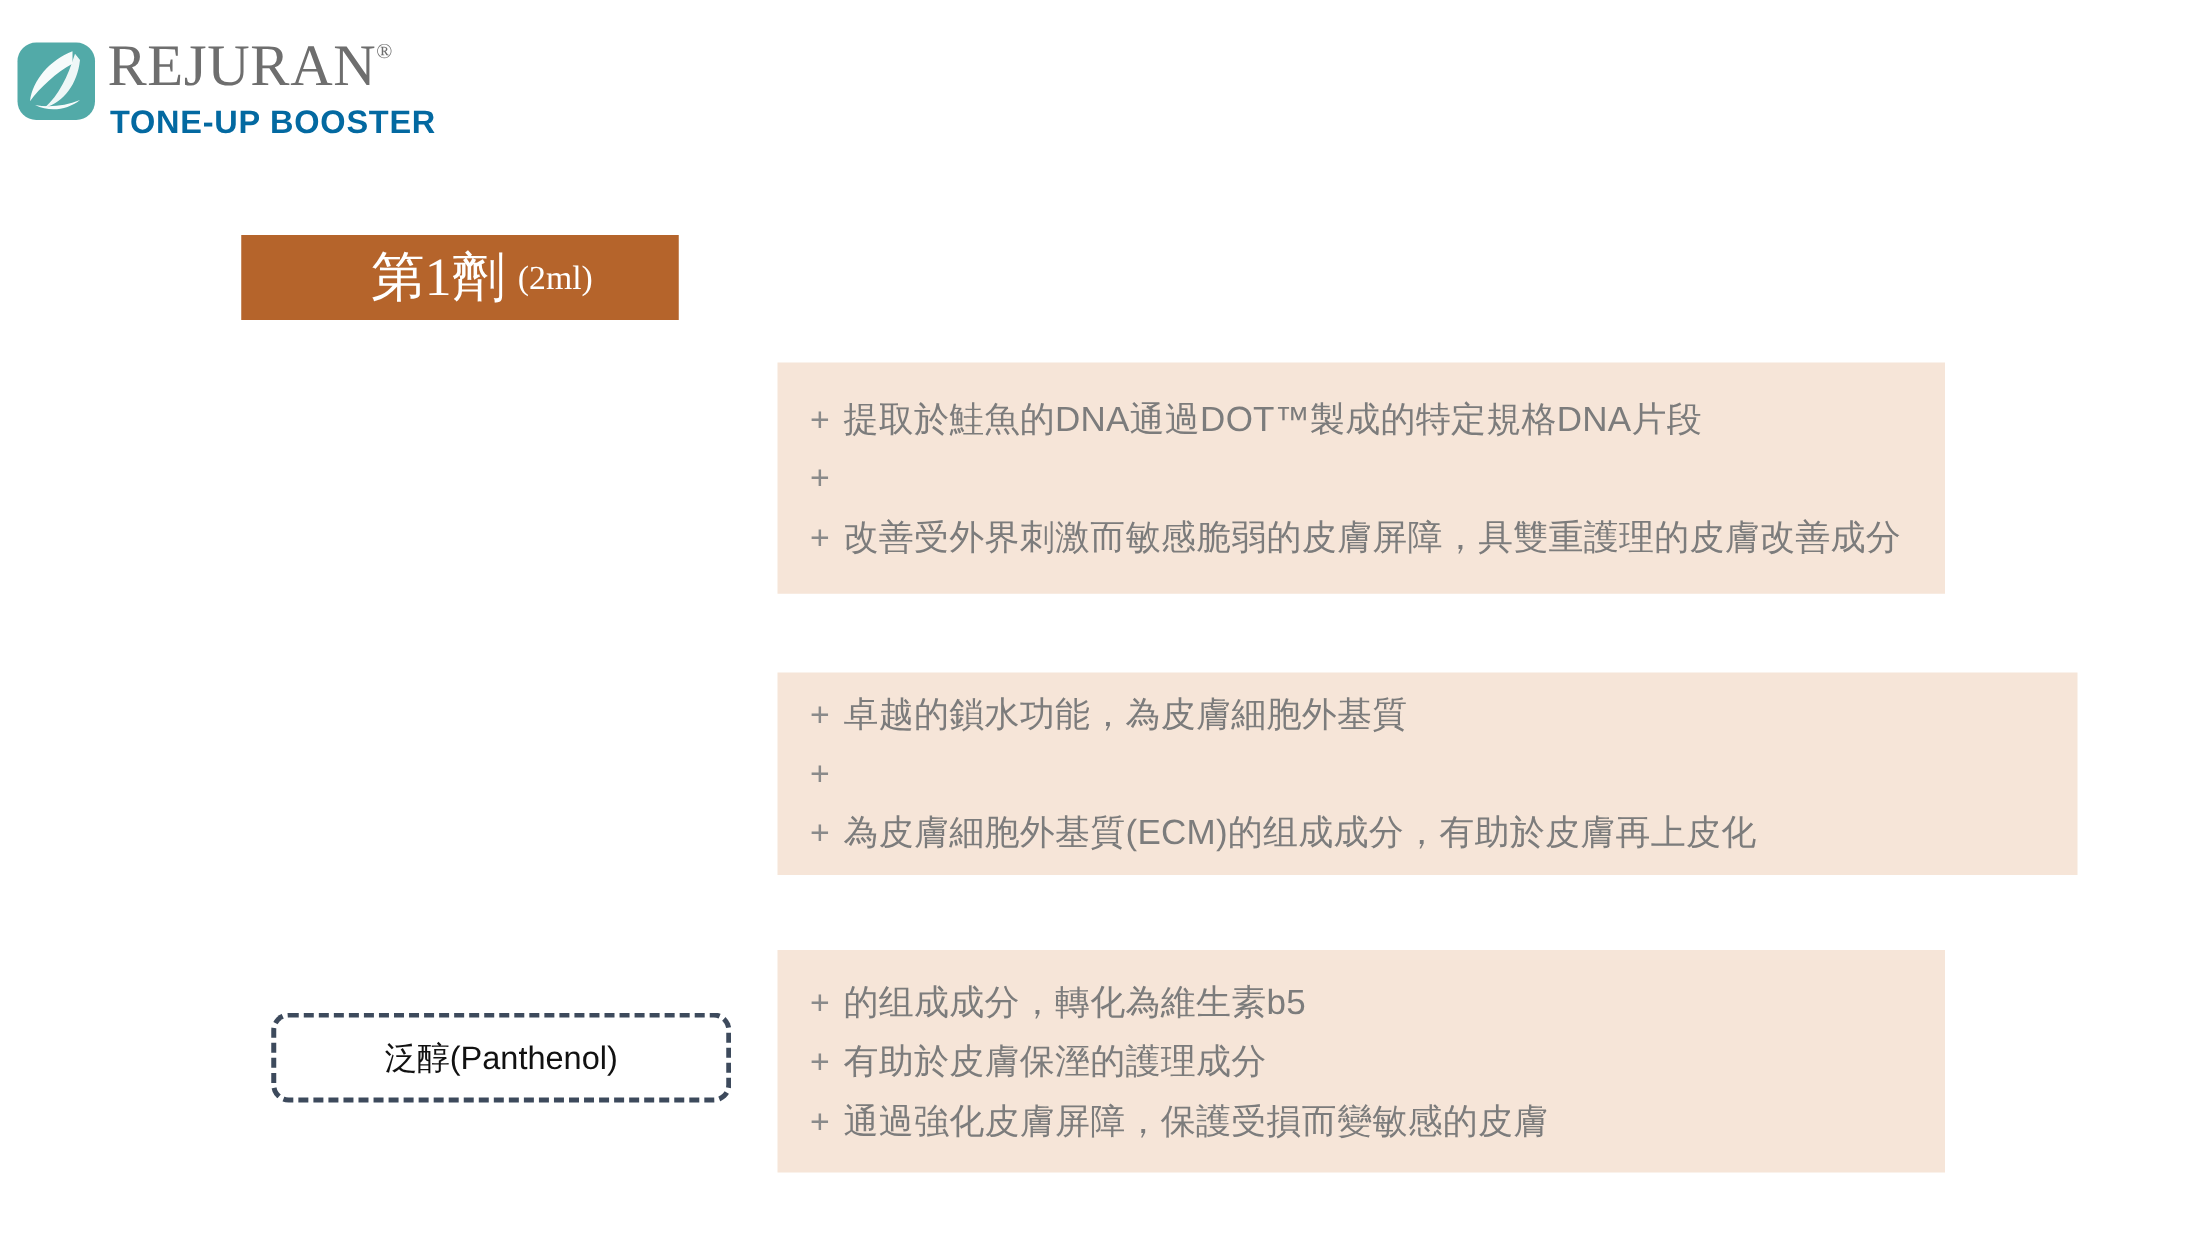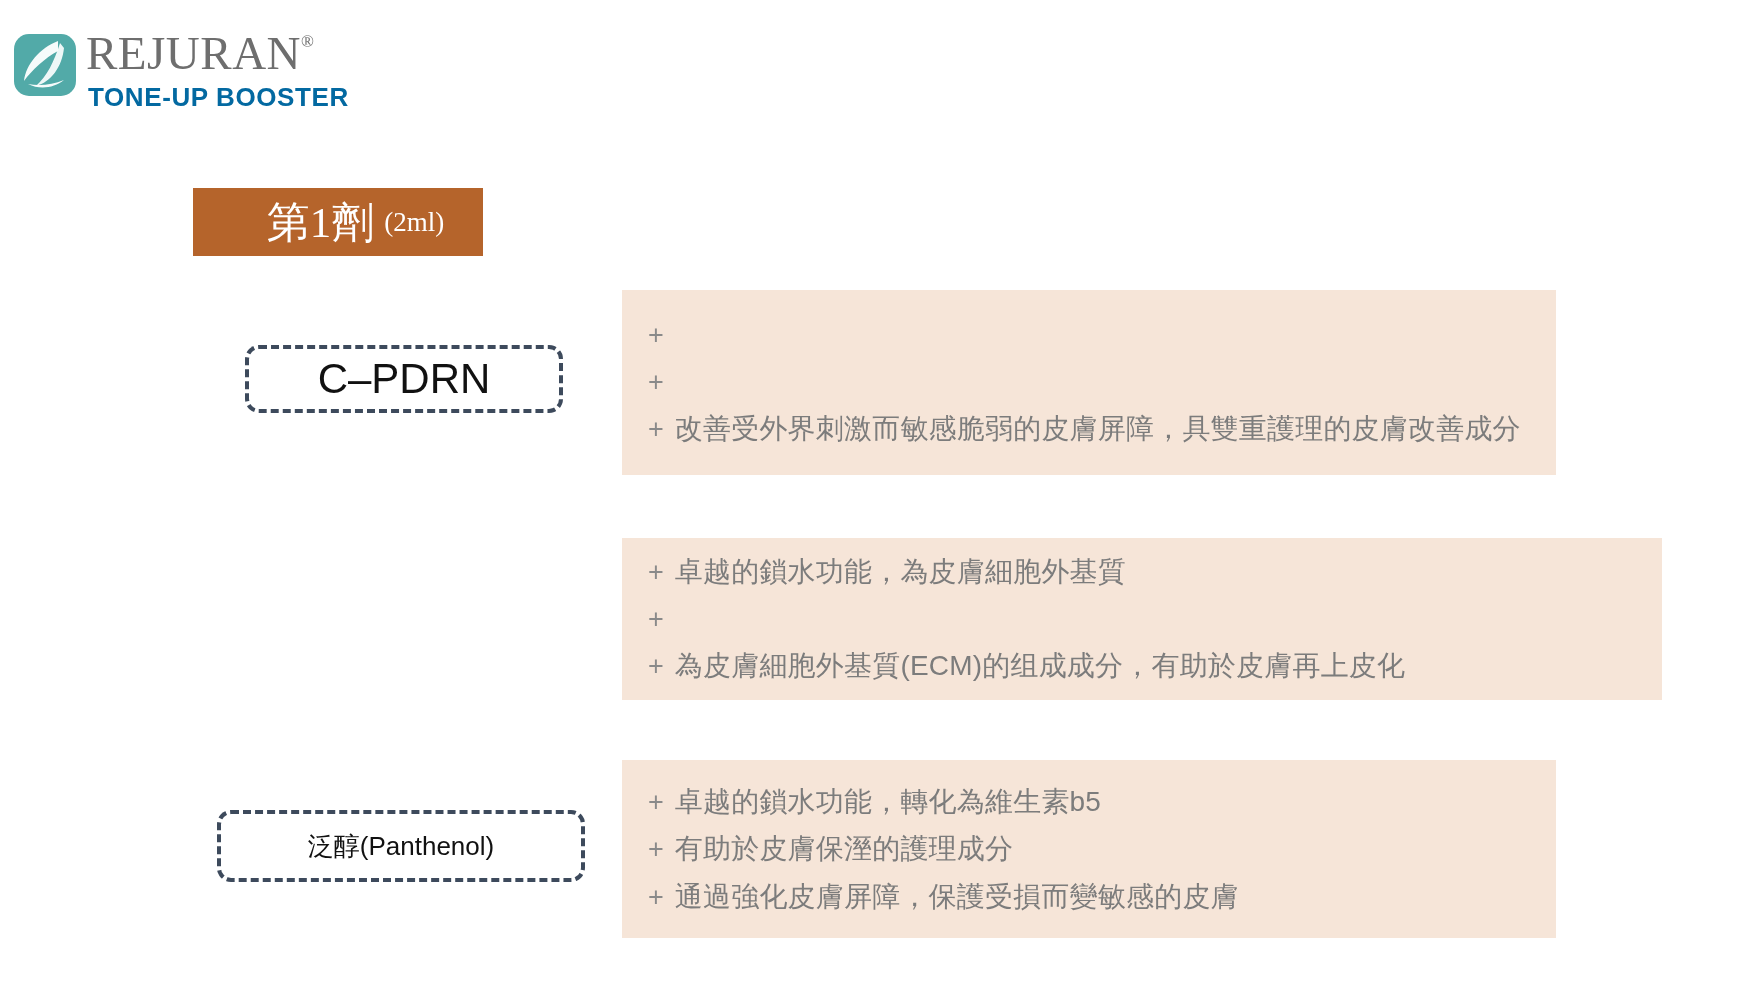--- a/index.html
+++ b/index.html
@@ -61,21 +61,21 @@
     letter-spacing: 0.6px;
     color: #0369a1;
     white-space: nowrap;
   }
 
   
   #dose-title {
     position: absolute;
     left: 193px;
     top: 188px;
-    width: 290px;
+    width: 350px;
     height: 68px;
     background: #b5642b;
     display: flex;
     align-items: center;
     justify-content: center;
     box-sizing: border-box;
     padding-left: 35px;
   }
   #dose-title .main {
     font-family: "Liberation Serif", "DejaVu Serif", serif;
@@ -180,26 +180,24 @@
   <div id="brand-wordmark"><span>REJURAN</span><span class="reg">®</span></div>
   <div id="brand-sub">TONE-UP BOOSTER</div>
 </div>
 
 <div id="dose-title">
   <span class="main">第1劑</span>
   <span class="vol">(2ml)</span>
 </div>
 
 <div class="row" id="row-0">
-  <div class="chip" id="chip-0">
-    <span>C–PDRN</span>
-  </div>
   <div class="panel" id="panel-0">
     <div class="bullet">
       <span class="plus">+</span>
+      <span class="txt">提取於鮭魚的DNA通過DOT™製成的特定規格DNA片段</span>
     </div>
     <div class="bullet">
       <span class="plus">+</span>
     </div>
     <div class="bullet">
       <span class="plus">+</span>
       <span class="txt">改善受外界刺激而敏感脆弱的皮膚屏障，具雙重護理的皮膚改善成分</span>
     </div>
   </div>
 </div>
@@ -220,21 +218,21 @@
   </div>
 </div>
 
 <div class="row" id="row-2">
   <div class="chip" id="chip-2">
     <span>泛醇(Panthenol)</span>
   </div>
   <div class="panel" id="panel-2">
     <div class="bullet">
       <span class="plus">+</span>
-      <span class="txt">卓越的鎖水功能，轉化為維生素b5</span>
+      <span class="txt">的组成成分，轉化為維生素b5</span>
     </div>
     <div class="bullet">
       <span class="plus">+</span>
       <span class="txt">有助於皮膚保溼的護理成分</span>
     </div>
     <div class="bullet">
       <span class="plus">+</span>
       <span class="txt">通過強化皮膚屏障，保護受損而變敏感的皮膚</span>
     </div>
   </div>

